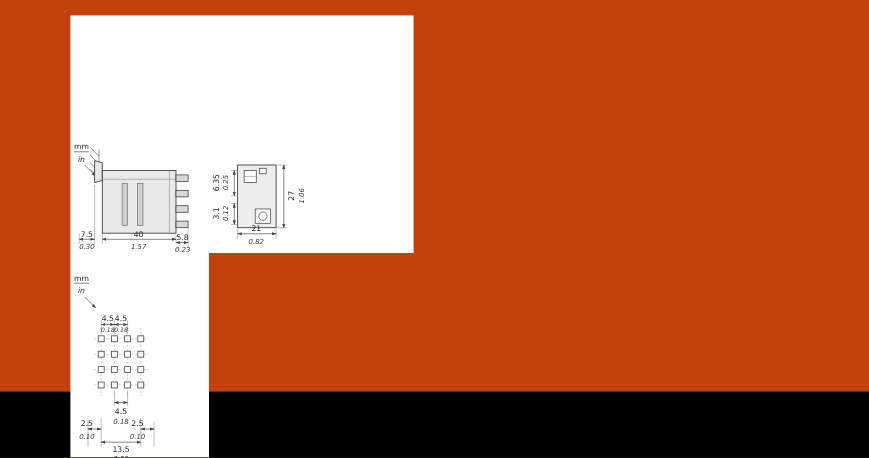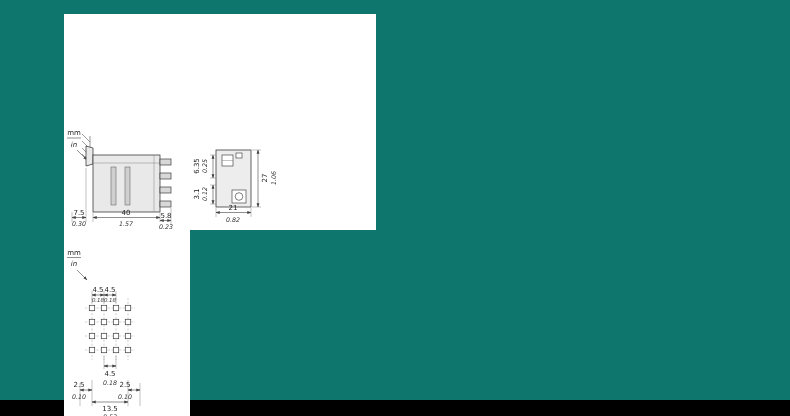--- a/index.html
+++ b/index.html
@@ -1,18 +1,18 @@
 <!DOCTYPE html>
 <html><head>
 <meta charset="utf-8">
 <style>
   * { margin:0; padding:0; box-sizing:border-box; }
   html,body { width:790px; height:416px; background:#000; overflow:hidden;
               font-family:"DejaVu Sans", sans-serif; }
-  .canvas { position:relative; width:790px; height:400px; background:#0f766e;text-align:right; }
+  .canvas { position:relative; width:790px; height:356px; background:#c2410c;text-align:right; }
   .panel  { position:absolute; background:#fff; }
   #panelA { left:64px; top:14px;  width:312px; height:216px; }
   #panelB { left:64px; top:230px; width:126px; height:186px; }
   svg { display:block; }
   .part  { fill:#e9e9e9; stroke:#3d3d3d; stroke-width:0.8; }
   .part2 { fill:#ededed; stroke:#3d3d3d; stroke-width:0.8; }
   .detail{ fill:#ffffff; stroke:#4a4a4a; stroke-width:0.7; }
   .slot  { fill:#cfcfcf; stroke:#555;    stroke-width:0.5; }
   .pin   { fill:#d8d8d8; stroke:#3d3d3d; stroke-width:0.7; }
   .dim   { stroke:#444;  stroke-width:0.6;  fill:none; }

